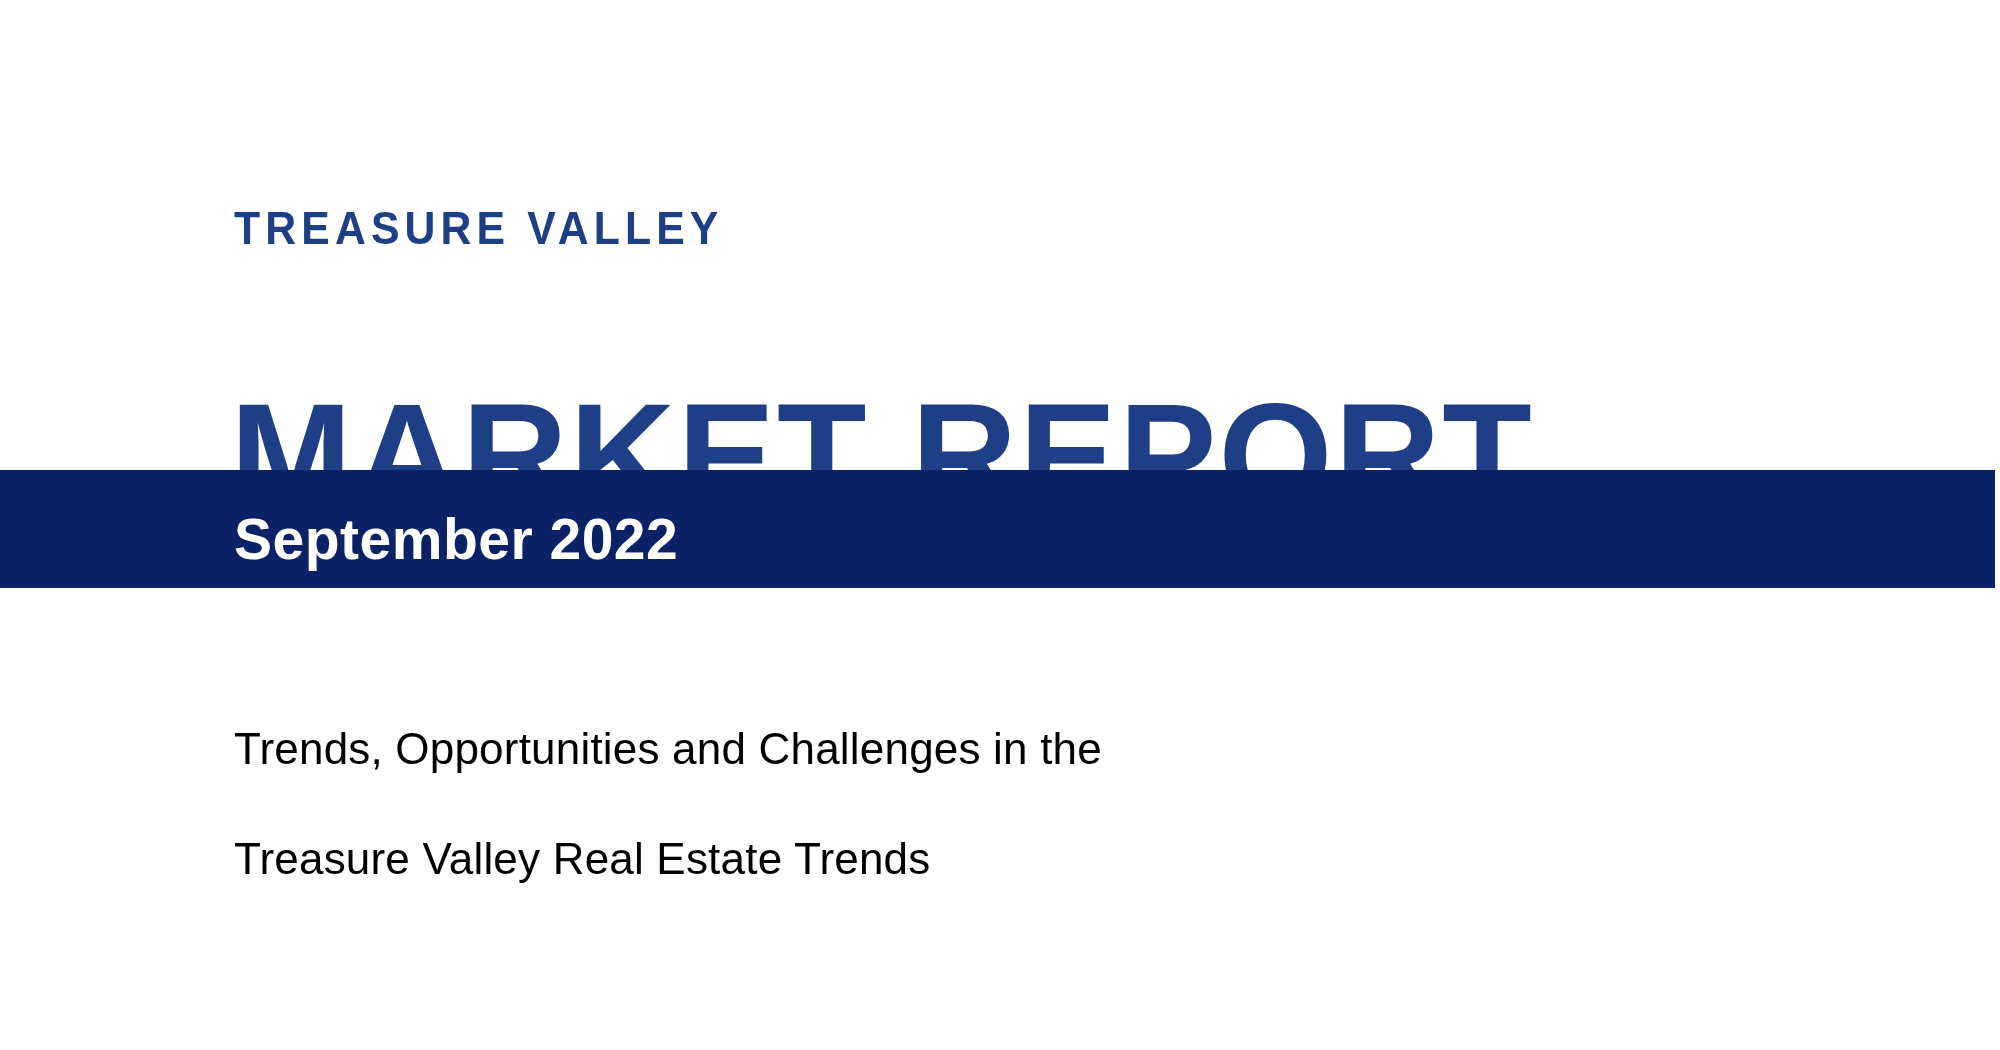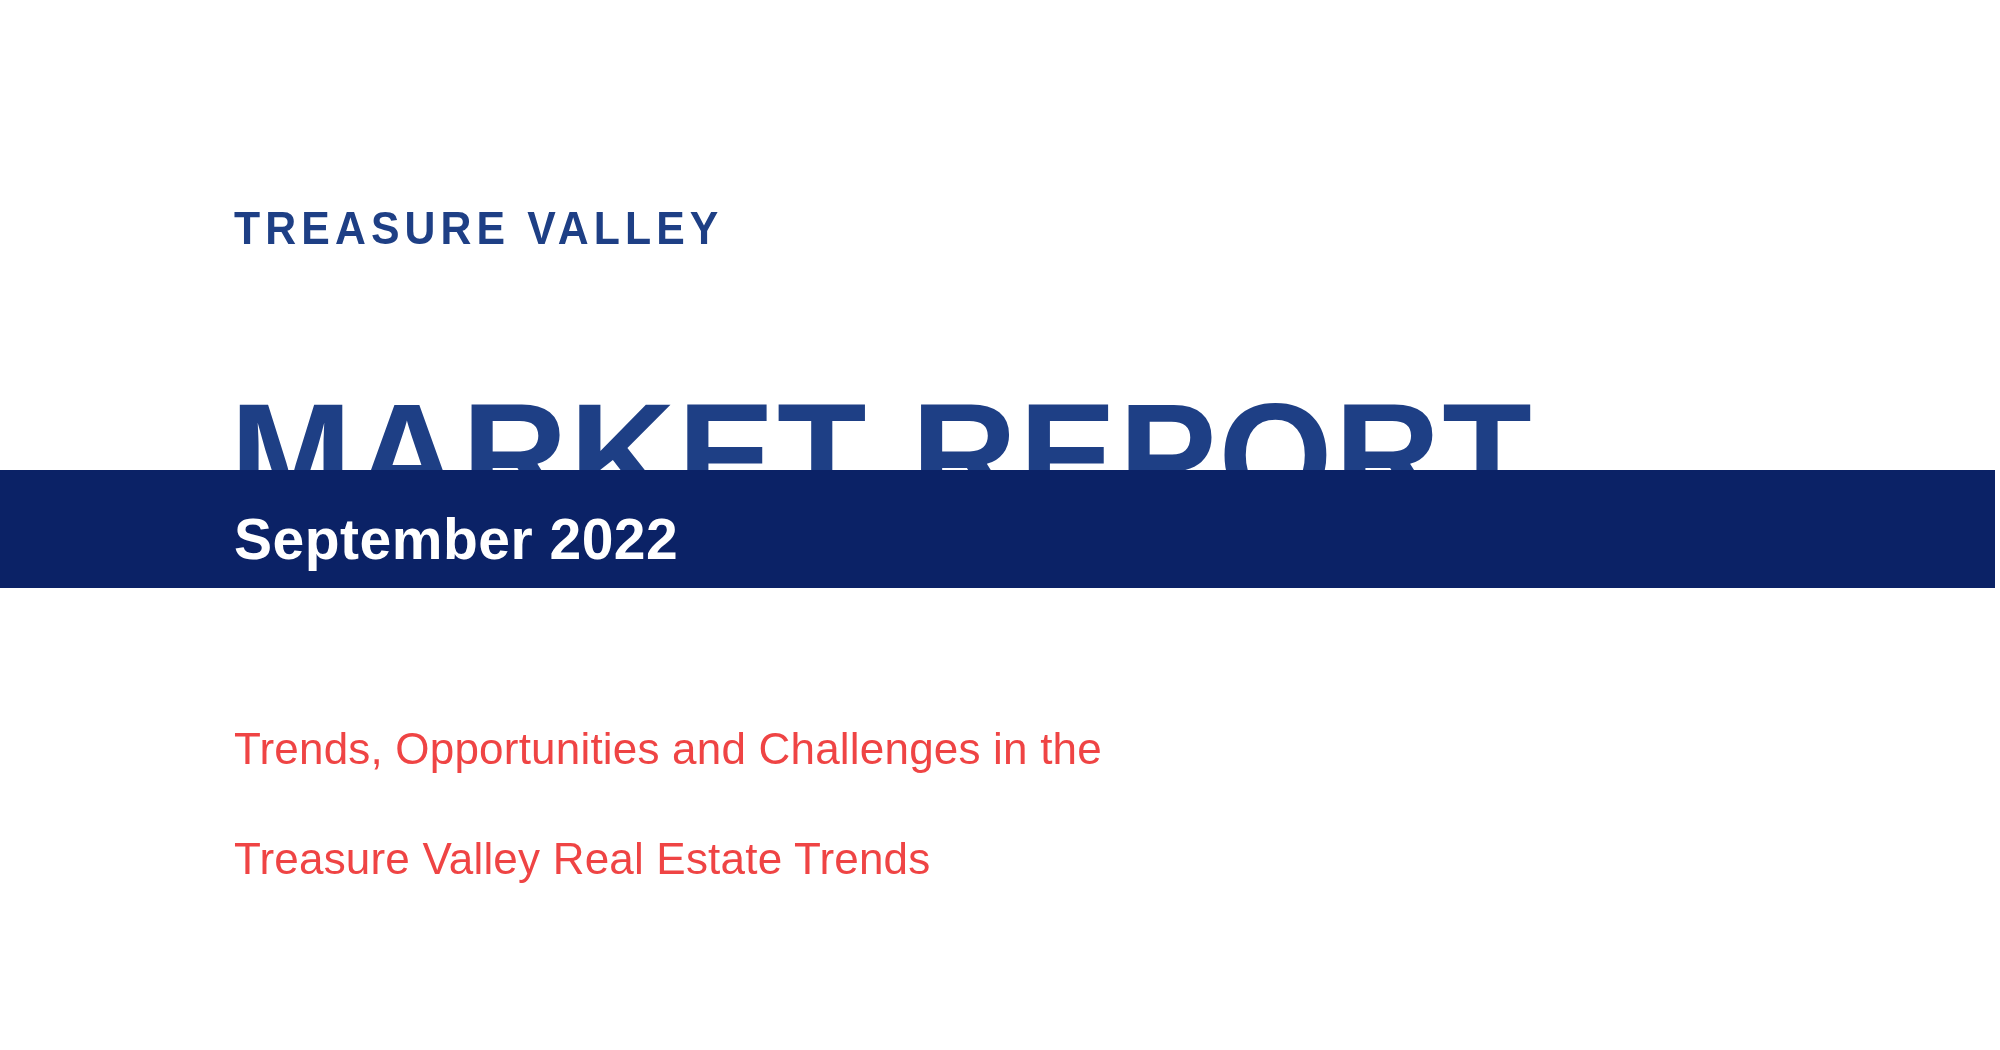--- a/index.html
+++ b/index.html
@@ -75,21 +75,21 @@
     letter-spacing: 0.5px;
     line-height: 1;
     white-space: nowrap;
   }
 
   
   .subtitle {
     position: absolute;
     left: 234px;
     top: 666px;
-    color: #ef4444;
+    color: #000000;
     font-family: "Liberation Sans", sans-serif;
     font-size: 44px;
     font-weight: 300;
     line-height: 55px;
     letter-spacing: 0.2px;
     white-space: pre-line;
   }
   .subtitle-line {
     display: block;
     white-space: nowrap;

